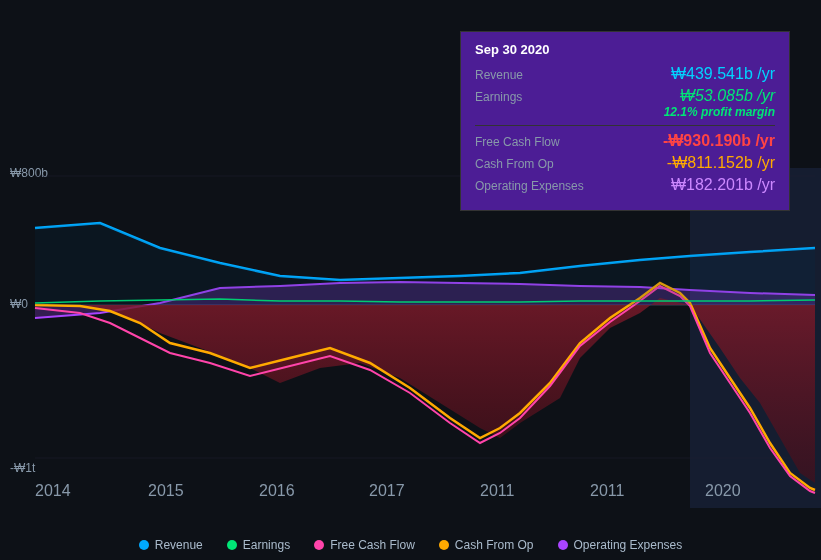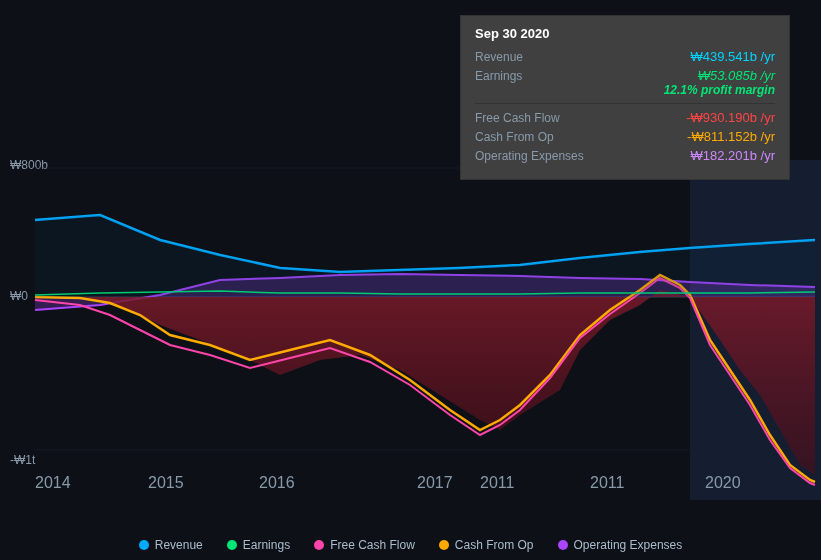--- a/index.html
+++ b/index.html
@@ -8,24 +8,24 @@
       height: 560px;
       background: #0d1117;
       font-family: Arial, sans-serif;
       overflow: hidden;
       position: relative;
     }
 
     
     .info-box {
       position: absolute;
-      top: 15px;
+      top: 31px;
       left: 460px;
       width: 330px;
-      background: #404040;
+      background: #4c1d95;
       border: 1px solid #333;
       padding: 10px 14px 12px;
       z-index: 10;
     }
     .info-box .date-title {
       color: #ffffff;
       font-size: 13px;
       font-weight: bold;
       margin-bottom: 8px;
     }
@@ -35,43 +35,43 @@
       align-items: baseline;
       margin-bottom: 4px;
     }
     .info-label {
       color: #8899aa;
       font-size: 12px;
       min-width: 110px;
     }
     .info-value {
       color: #ffffff;
-      font-size: 13px;
+      font-size: 16px;
     }
     .info-value.cyan { color: #00d4ff; }
     .info-value.green { color: #00e676; }
-    .info-value.red-neg { color: #ff4444; }
+    .info-value.red-neg { color: #ff4444; font-weight: bold; }
     .info-value.orange { color: #ffaa00; }
     .info-value.purple { color: #cc88ff; }
     .profit-margin {
       color: #00e676;
       font-size: 12px;
       font-weight: bold;
       text-align: left;
     }
     .divider {
       border: none;
       border-top: 1px solid #333;
       margin: 6px 0;
     }
 
     
     .chart-area {
       position: absolute;
-      top: 0;
+      top: 8px;
       left: 0;
       width: 821px;
       height: 510px;
     }
 
     
     .y-label {
       position: absolute;
       color: #8899aa;
       font-size: 12px;
@@ -175,21 +175,21 @@
 
     <polyline points="35,295 100,293 160,292 220,291 280,293 340,293 400,294 460,294 520,294 580,293 640,293 690,293 750,293 815,292" fill="none" stroke="#00e676" stroke-width="1.5"></polyline>
 
     <polygon points="35,220 100,215 160,240 220,255 280,268 340,272 400,270 460,268 520,265 580,258 640,252 690,248 750,244 815,240 815,297 35,297" fill="#003355" fill-opacity="0.15"></polygon>
 
   </svg>
 
   <div class="x-label" style="left: 35px;">2014</div>
   <div class="x-label" style="left: 148px;">2015</div>
   <div class="x-label" style="left: 259px;">2016</div>
-  <div class="x-label" style="left: 369px; margin-left: 48px;">2017</div>
+  <div class="x-label" style="left: 369px;">2017</div>
   <div class="x-label" style="left: 480px;">2011</div>
   <div class="x-label" style="left: 590px;">2011</div>
   <div class="x-label" style="left: 705px; text-align: center;">2020</div>
 
 </div>
 
 <div class="info-box">
   <div class="date-title">Sep 30 2020</div>
 
   <div class="info-row">

